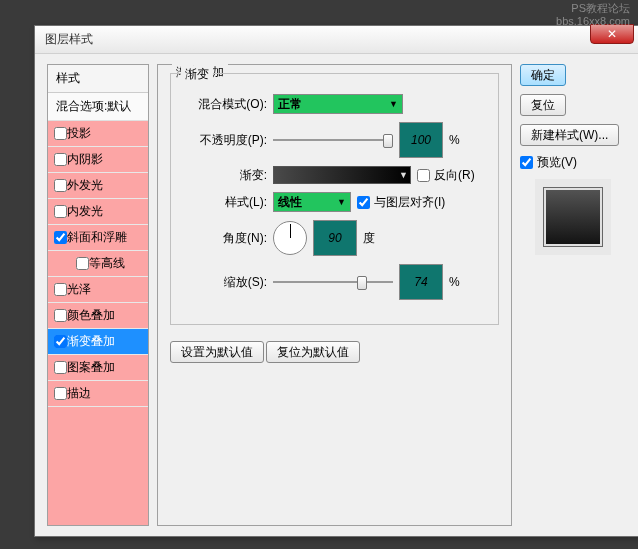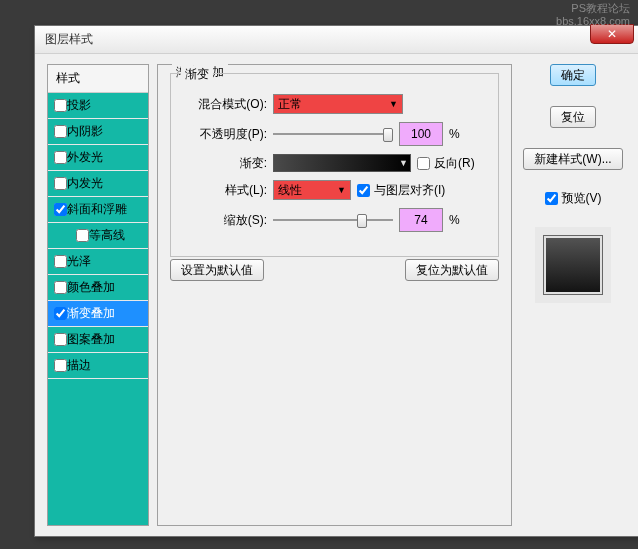--- a/index.html
+++ b/index.html
@@ -3,45 +3,45 @@
 <meta charset="utf-8">
 <style>
 * { box-sizing: border-box; margin: 0; padding: 0; }
 body { font-family: "Microsoft YaHei", SimSun, sans-serif; font-size: 12px; background: #3a3a3a; width: 638px; height: 549px; overflow: hidden; position: relative; }
 .watermark { position: absolute; top: 2px; right: 8px; color: #888; font-size: 11px; text-align: right; z-index: 10; line-height: 13px; }
 .dialog { position: absolute; top: 25px; left: 34px; width: 605px; height: 512px; background: #f0f0f0; border: 1px solid #707070; box-shadow: 2px 2px 6px rgba(0,0,0,0.3); }
 .titlebar { height: 28px; background: linear-gradient(#fdfdfd, #e8e8e8); border-bottom: 1px solid #d0d0d0; display: flex; align-items: center; padding: 0 0 0 10px; position: relative; }
 .titlebar-text { font-size: 12px; color: #333; }
 .close-btn { position: absolute; top: -2px; right: 4px; width: 44px; height: 20px; background: linear-gradient(#e59a97, #c9211e); border: 1px solid #8b1a17; border-radius: 0 0 4px 4px; color: #fff; display: flex; align-items: center; justify-content: center; font-size: 12px; cursor: pointer; }
 .dlg-body { display: flex; padding: 10px 12px; height: calc(100% - 28px); gap: 8px; }
-.styles-panel { width: 102px; border: 1px solid #a0a0a0; background: #14b8a6; display: flex; flex-direction: column; }
+.styles-panel { width: 102px; border: 1px solid #a0a0a0; background: #fca5a5; display: flex; flex-direction: column; }
 .styles-header { padding: 5px 8px; border-bottom: 1px solid #ccc; background: #f5f5f5; }
 .styles-sub { padding: 5px 8px; border-bottom: 1px solid #e0e0e0; background: #fafafa; }
 .style-item { padding: 4px 6px; border-bottom: 1px solid #e8e8e8; display: flex; align-items: center; gap: 0; cursor: pointer; }
 .style-item.indent { padding-left: 28px; }
 .style-item.selected { background: #1e90ff; color: #fff; }
 .style-item input[type=checkbox] { margin: 0; }
 .main-panel { flex: 1; border: 1px solid #a0a0a0; padding: 8px 12px; background: #f0f0f0; position: relative; }
 .group-title { position: absolute; top: -1px; left: 14px; background: #f0f0f0; padding: 0 4px; font-size: 12px; }
 .fieldset { border: 1px solid #c0c0c0; padding: 12px 14px 16px; position: relative; }
 .fieldset-title { position: absolute; top: -8px; left: 10px; background: #f0f0f0; padding: 0 4px; }
 .row { display: flex; align-items: center; margin: 8px 0; gap: 6px; }
 .row label.lbl { width: 82px; text-align: right; }
-.select { border: 1px solid #888; background: #ef4444; height: 20px; padding: 1px 4px; font-size: 12px; display: flex; align-items: center; justify-content: space-between; }
+.select { border: 1px solid #888; background: #22c55e; height: 20px; padding: 1px 4px; font-size: 12px; display: flex; align-items: center; justify-content: space-between; font-weight: bold; }
 .select .arrow { font-size: 9px; }
 .slider { flex: 1; height: 6px; display: flex; align-items: center; position: relative; max-width: 120px; }
 .slider-track { width: 100%; height: 2px; background: #999; position: relative; }
 .slider-thumb { position: absolute; top: -5px; width: 10px; height: 14px; background: linear-gradient(#fff,#ddd); border: 1px solid #777; border-radius: 2px; }
-.num-input { width: 44px; height: 24px; border: 1px solid #888; background: #f0abfc; text-align: center; font-size: 12px; }
+.num-input { width: 44px; height: 36px; border: 1px solid #888; background: #0f766e; text-align: center; font-size: 12px; font-style: italic; }
 .gradient-bar { width: 138px; height: 18px; border: 1px solid #555; background: linear-gradient(to right, #4a4a4a, #000); display: flex; align-items: center; justify-content: flex-end; padding-right: 2px; }
 .gradient-bar .arrow { color: #ddd; font-size: 9px; }
 .angle-dial { width: 34px; height: 34px; border: 1px solid #888; border-radius: 50%; background: #fff; position: relative; }
 .angle-hand { position: absolute; left: 50%; top: 50%; width: 1px; height: 14px; background: #000; transform-origin: top; transform: translateY(-14px); }
 .btn { height: 22px; border: 1px solid #888; background: linear-gradient(#fdfdfd,#e6e6e6); border-radius: 3px; padding: 0 10px; font-size: 12px; cursor: pointer; }
-.right-panel { width: 106px; display: flex; flex-direction: column; gap: 20px; align-items: center; }
+.right-panel { width: 106px; display: flex; flex-direction: column; gap: 8px; align-items: flex-start; }
 .btn-primary { background: linear-gradient(#d9f0ff,#a8dfff); border: 1px solid #3b8fc4; }
 .preview-box { width: 60px; height: 60px; background: linear-gradient(#555, #111); border: 1px solid #666; margin: 8px auto 0; box-shadow: inset 0 0 0 2px #e0e0e0, 0 0 0 8px #e8e8e8; }
 .chk { display: flex; align-items: center; gap: 4px; justify-content: center; }
 .unit { font-size: 12px; }
 </style>
 </head>
 <body>
 
 <div class="watermark">
   <div>PS教程论坛</div>
@@ -53,20 +53,21 @@
     <span class="titlebar-text">图层样式</span>
     <div class="close-btn">
       <span>✕</span>
     </div>
   </div>
 
   <div class="dlg-body">
 
     <div class="styles-panel">
       <div class="styles-header">样式</div>
+      <div class="styles-sub">混合选项:默认</div>
       <div id="styles-list">
           <div class="style-item">
             <input type="checkbox" style="">
             <span>投影</span>
           </div>
           <div class="style-item">
             <input type="checkbox" style="">
             <span>内阴影</span>
           </div>
           <div class="style-item">
@@ -149,34 +150,42 @@
           <div class="select" style="width:78px">
             <span>线性</span>
             <span class="arrow">▼</span>
           </div>
           <label class="chk">
             <input type="checkbox" checked="" style="">
             <span>与图层对齐(I)</span>
           </label>
         </div>
 
+        <div class="row">
+          <label class="lbl">角度(N):</label>
+          <div class="angle-dial">
+            <div class="angle-hand"></div>
+          </div>
+          <input class="num-input" value="90" style="">
+          <span class="unit">度</span>
+        </div>
 
         <div class="row">
           <label class="lbl">缩放(S):</label>
           <div class="slider">
             <div class="slider-track">
                 <div class="slider-thumb" style="left:calc(74% - 5px)"></div>
               </div>
           </div>
           <input class="num-input" value="74" style="">
           <span class="unit">%</span>
         </div>
       </div>
 
-      <div class="row" style="justify-content:space-between;gap:2px;margin-top:2px">
+      <div class="row" style="justify-content:flex-start;gap:2px;margin-top:16px">
         <button class="btn">设置为默认值</button>
         <button class="btn">复位为默认值</button>
       </div>
     </div>
 
     <div class="right-panel">
       <button class="btn btn-primary">确定</button>
       <button class="btn">复位</button>
       <button class="btn">新建样式(W)...</button>
       <label class="chk">

